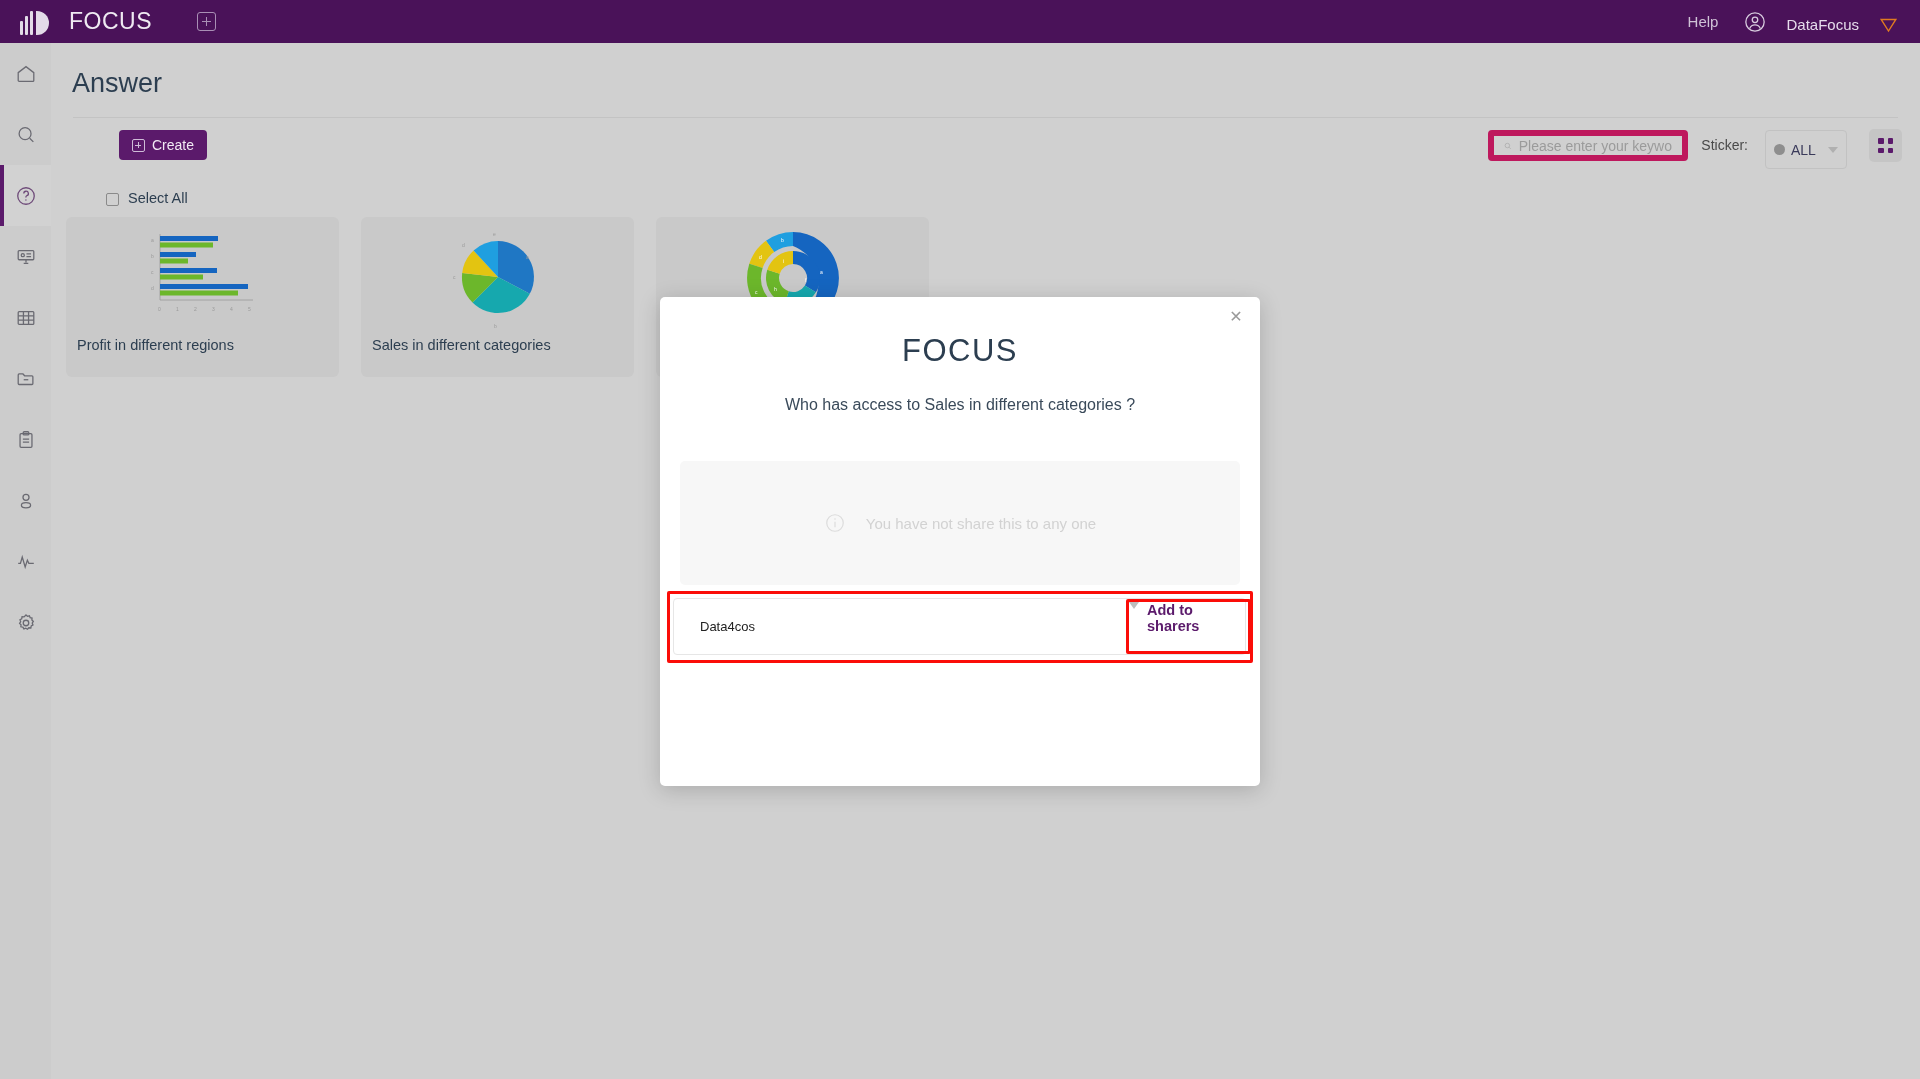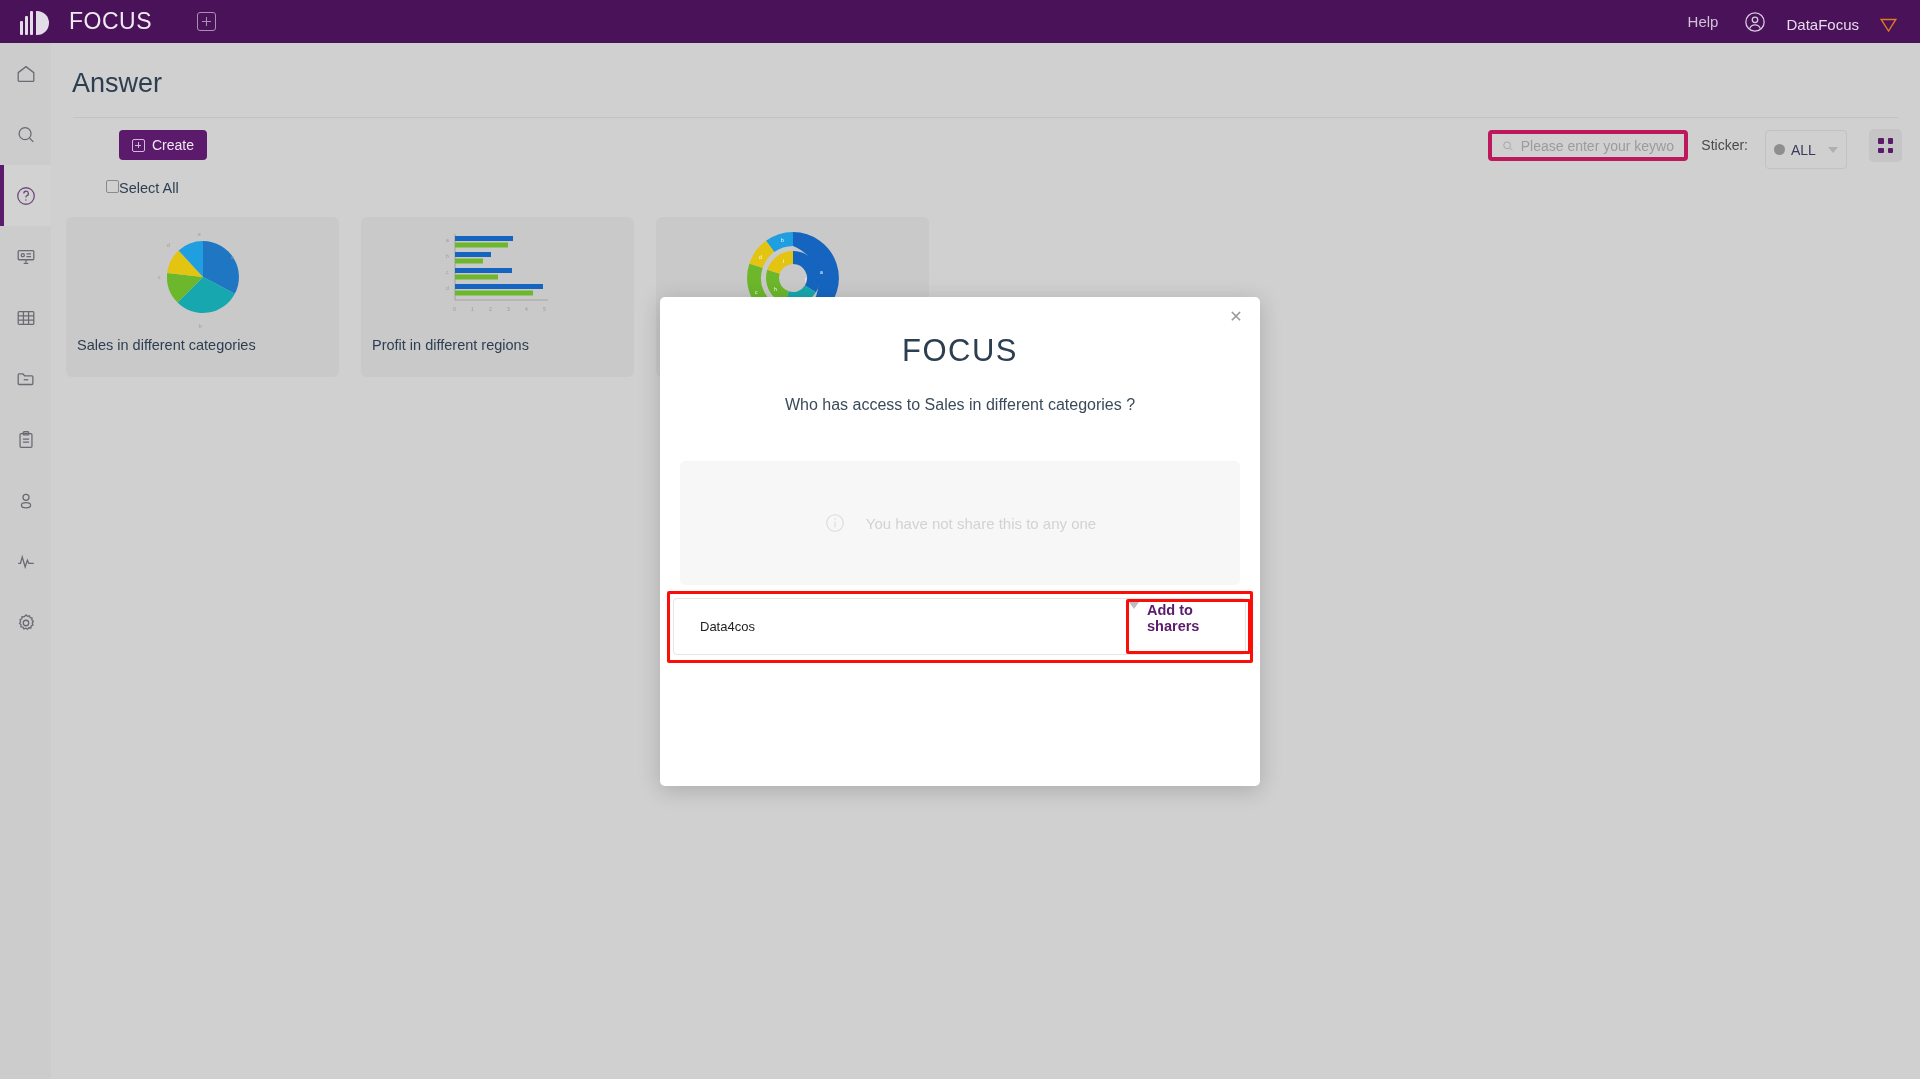--- a/index.html
+++ b/index.html
@@ -69,21 +69,21 @@
     font-family: "Liberation Sans", sans-serif;
     display: flex; align-items: center; justify-content: center; gap: 7px; cursor: pointer;
   }
   .plus-sq { width: 13px; height: 13px; border: 1.3px solid #cfbcd8; border-radius: 2px; position: relative; }
   .plus-sq::before, .plus-sq::after { content: ""; position: absolute; background: #cfbcd8; }
   .plus-sq::before { left: 2.5px; top: 5px; width: 6px; height: 1.2px; }
   .plus-sq::after { left: 5px; top: 2.5px; width: 1.2px; height: 6px; }
 
   .search-wrap {
     position: absolute; right: 232px; top: 12px;
-    width: 200px; height: 31px; border: 4px solid #be185d; border-radius: 4px;
+    width: 200px; height: 31px; border: 6px solid #be185d; border-radius: 4px;
     display: flex; align-items: center; padding: 0 10px; gap: 7px; background: transparent;
   }
   .search-ph { color: #9b9b9b; font-size: 14px; white-space: nowrap; }
   .sticker-label { position: absolute; right: 172px; top: 19px; font-size: 14px; color: #4a4a4a; }
   .sticker-sel {
     position: absolute; right: 73px; top: 12px; width: 82px; height: 39px;
     border: 1px solid #c2c2c2; border-radius: 4px;
     display: flex; align-items: center; padding: 0 8px; gap: 6px; cursor: pointer;
   }
   .sticker-dot { width: 11px; height: 11px; border-radius: 50%; background: #8e8e8e; }
@@ -92,21 +92,21 @@
     border-left: 5px solid transparent; border-right: 5px solid transparent;
     border-top: 6px solid #b0b0b0; }
   .grid-toggle {
     position: absolute; right: 18px; top: 11px; width: 33px; height: 33px;
     background: #c5c5c5; border-radius: 5px;
     display: grid; grid-template-columns: 1fr 1fr; grid-template-rows: 1fr 1fr;
     gap: 4px; padding: 9px; cursor: pointer;
   }
   .grid-toggle span { background: #5b1a6b; border-radius: 1px; }
 
-  .selectall { display: flex; align-items: flex-start; padding-left: 55px; height: 26px; }
+  .selectall { display: flex; align-items: flex-end; gap: 9px; padding-left: 55px; height: 26px; }
   .cbx { width: 13px; height: 13px; border: 1.2px solid #8a8a8a; border-radius: 2px; background: transparent; }
   .selectall-label { font-size: 14.5px; color: #2c3e50; }
 
   
   .cards { display: flex; gap: 22px; padding: 11px 0 0 15px; }
   .card {
     width: 273px; height: 160px; background: #c9c9c9; border-radius: 6px;
     position: relative; overflow: hidden;
   }
   .card-thumb { height: 120px; display: flex; align-items: center; justify-content: center; }
@@ -293,20 +293,52 @@
           <span></span>
       </div>
     </div>
 
     <div class="selectall">
       <span class="cbx"></span>
       <span class="selectall-label">Select All</span>
     </div>
 
     <div class="cards">
+
+      <div class="card">
+        <div class="card-thumb">
+          <svg width="135" height="110" viewBox="0 0 135 110">
+            <line x1="25" y1="12" x2="25" y2="78" stroke="#9a9a9a" stroke-width="0.8"></line>
+            <line x1="25" y1="78" x2="118" y2="78" stroke="#9a9a9a" stroke-width="0.8"></line>
+
+            <rect x="25" y="14" width="58" height="5" fill="#1565c0"></rect>
+            <rect x="25" y="20.5" width="53" height="5" fill="#6cb72b"></rect>
+
+            <rect x="25" y="30" width="36" height="5" fill="#1565c0"></rect>
+            <rect x="25" y="36.5" width="28" height="5" fill="#6cb72b"></rect>
+
+            <rect x="25" y="46" width="57" height="5" fill="#1565c0"></rect>
+            <rect x="25" y="52.5" width="43" height="5" fill="#6cb72b"></rect>
+
+            <rect x="25" y="62" width="88" height="5" fill="#1565c0"></rect>
+            <rect x="25" y="68.5" width="78" height="5" fill="#6cb72b"></rect>
+            <text class="cm-label" x="16" y="20">a</text>
+            <text class="cm-label" x="16" y="36">b</text>
+            <text class="cm-label" x="16" y="52">c</text>
+            <text class="cm-label" x="16" y="68">d</text>
+            <text class="cm-label" x="23" y="89">0</text>
+            <text class="cm-label" x="41" y="89">1</text>
+            <text class="cm-label" x="59" y="89">2</text>
+            <text class="cm-label" x="77" y="89">3</text>
+            <text class="cm-label" x="95" y="89">4</text>
+            <text class="cm-label" x="113" y="89">5</text>
+          </svg>
+        </div>
+        <div class="card-title">Profit in different regions</div>
+      </div>
 
       <div class="card">
         <div class="card-thumb">
           <svg width="130" height="112" viewBox="0 0 130 112">
             <g transform="translate(65,56)">
               <path d="M0 0 L0 -36 A36 36 0 0 1 31.8 16.8 Z" fill="#1f77c4"></path>
               <path d="M0 0 L31.8 16.8 A36 36 0 0 1 -25.5 25.5 Z" fill="#16a8ae"></path>
               <path d="M0 0 L-25.5 25.5 A36 36 0 0 1 -35.8 -4 Z" fill="#6cb72b"></path>
               <path d="M0 0 L-35.8 -4 A36 36 0 0 1 -24.4 -26.5 Z" fill="#e3c411"></path>
               <path d="M0 0 L-24.4 -26.5 A36 36 0 0 1 0 -36 Z" fill="#1f9fe0"></path>
@@ -316,52 +348,20 @@
             <text class="cm-label" x="20" y="58">c</text>
             <text class="cm-label" x="29" y="26">d</text>
             <text class="cm-label" x="60" y="15">e</text>
           </svg>
         </div>
         <div class="card-title">Sales in different categories</div>
       </div>
 
       <div class="card">
         <div class="card-thumb">
-          <svg width="135" height="110" viewBox="0 0 135 110">
-            <line x1="25" y1="12" x2="25" y2="78" stroke="#9a9a9a" stroke-width="0.8"></line>
-            <line x1="25" y1="78" x2="118" y2="78" stroke="#9a9a9a" stroke-width="0.8"></line>
-
-            <rect x="25" y="14" width="58" height="5" fill="#1565c0"></rect>
-            <rect x="25" y="20.5" width="53" height="5" fill="#6cb72b"></rect>
-
-            <rect x="25" y="30" width="36" height="5" fill="#1565c0"></rect>
-            <rect x="25" y="36.5" width="28" height="5" fill="#6cb72b"></rect>
-
-            <rect x="25" y="46" width="57" height="5" fill="#1565c0"></rect>
-            <rect x="25" y="52.5" width="43" height="5" fill="#6cb72b"></rect>
-
-            <rect x="25" y="62" width="88" height="5" fill="#1565c0"></rect>
-            <rect x="25" y="68.5" width="78" height="5" fill="#6cb72b"></rect>
-            <text class="cm-label" x="16" y="20">a</text>
-            <text class="cm-label" x="16" y="36">b</text>
-            <text class="cm-label" x="16" y="52">c</text>
-            <text class="cm-label" x="16" y="68">d</text>
-            <text class="cm-label" x="23" y="89">0</text>
-            <text class="cm-label" x="41" y="89">1</text>
-            <text class="cm-label" x="59" y="89">2</text>
-            <text class="cm-label" x="77" y="89">3</text>
-            <text class="cm-label" x="95" y="89">4</text>
-            <text class="cm-label" x="113" y="89">5</text>
-          </svg>
-        </div>
-        <div class="card-title">Profit in different regions</div>
-      </div>
-
-      <div class="card">
-        <div class="card-thumb">
           <svg width="130" height="115" viewBox="0 0 130 115">
             <g transform="translate(65,58)">
 
               <path d="M0 -46 A46 46 0 0 1 28 36.4 L19.5 25.3 A39 39 0 0 0 0 -32 Z" fill="#1565c0"></path>
               <path d="M0 -32 A32 32 0 0 0 0 -32 Z" fill="none"></path>
               <path d="M-27 -37.2 A46 46 0 0 1 0 -46 L0 -32 A32 32 0 0 0 -18.8 -25.9 Z" fill="#1f9fe0"></path>
               <path d="M-43.7 -14.2 A46 46 0 0 1 -27 -37.2 L-18.8 -25.9 A32 32 0 0 0 -30.4 -9.9 Z" fill="#e3c411"></path>
               <path d="M-36.4 28 A46 46 0 0 1 -43.7 -14.2 L-30.4 -9.9 A32 32 0 0 0 -25.3 19.5 Z" fill="#6cb72b"></path>
               <path d="M28 36.4 A46 46 0 0 1 -36.4 28 L-25.3 19.5 A32 32 0 0 0 19.5 25.3 Z" fill="#16a8ae"></path>
 

